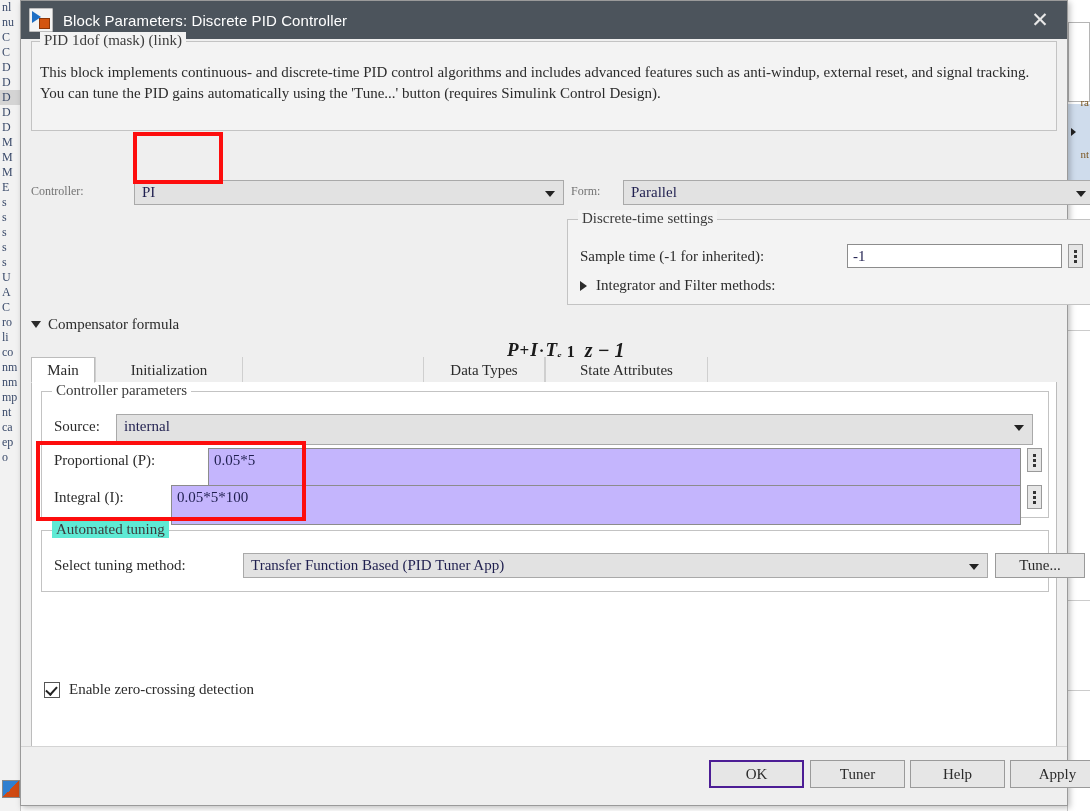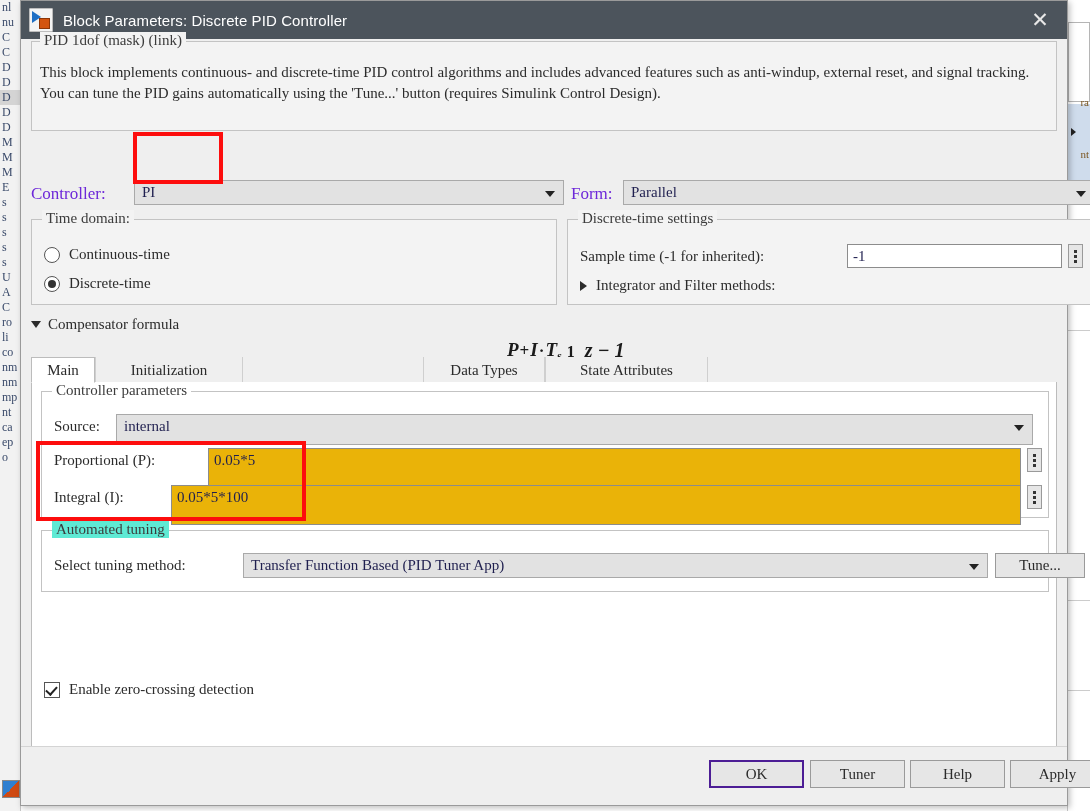--- a/index.html
+++ b/index.html
@@ -105,21 +105,21 @@
     position: absolute; left: 8px; top: -10px; background: #f3f3f3;
     padding: 0 4px; font-size: 15px; color: #3c3c3c;
   }
   .desc-text {
     position: absolute; left: 8px; top: 20px; right: 6px;
     font-size: 15px; color: #2b2b2b; line-height: 21px;
     white-space: pre-wrap;
   }
 
   
-  .row-label { font-size: 17px; color: #6d28d9; }
+  .row-label { font-size: 12px; color: #737373; }
   .ctrl-label { position: absolute; left: 10px; top: 145px; }
   .ctrl-combo {
     position: absolute; left: 113px; top: 141px; width: 430px; height: 25px;
     background: #e2e2e2; border: 1px solid #a9a9a9; box-sizing: border-box;
   }
   .combo-val {
     position: absolute; left: 7px; top: 3px; font-size: 15px; color: #1f1f4f;
   }
   .combo-arrow {
     position: absolute; right: 8px; top: 10px;
@@ -240,21 +240,21 @@
   .g-tuning .group-legend { background: #5eead4; }
 
   .src-label { position: absolute; left: 12px; top: 26px; font-size: 15px; color: #2b2b2b; }
   .src-combo {
     position: absolute; left: 74px; top: 22px; width: 917px; height: 31px;
     background: #e2e2e2; border: 1px solid #a9a9a9; box-sizing: border-box;
   }
 
   .param-label { position: absolute; font-size: 15px; color: #2b2b2b; }
   .param-input {
-    position: absolute; height: 40px; background: #eab308;
+    position: absolute; height: 40px; background: #c4b5fd;
     border: 1px solid #8c8c8c; box-sizing: border-box;
     font-size: 15px; color: #1f1f4f; padding-left: 5px; line-height: 22px;
     white-space: nowrap; overflow: hidden;
   }
 
   .tune-label { position: absolute; left: 12px; top: 26px; font-size: 15px; color: #2b2b2b; }
   .tune-combo {
     position: absolute; left: 201px; top: 22px; width: 745px; height: 25px;
     background: #e2e2e2; border: 1px solid #a9a9a9; box-sizing: border-box;
   }
@@ -373,31 +373,20 @@
       <div class="combo-val">PI</div>
       <div class="combo-arrow"></div>
     </div>
 
     <div class="row-label form-label">Form:</div>
     <div class="form-combo">
       <div class="combo-val">Parallel</div>
       <div class="combo-arrow"></div>
     </div>
 
-    <div class="group g-time">
-      <div class="group-legend">Time domain:</div>
-      <div class="radio-row" style="top:26px;">
-        <span class="radio"></span>
-        <span>Continuous-time</span>
-      </div>
-      <div class="radio-row" style="top:55px;">
-        <span class="radio checked"></span>
-        <span>Discrete-time</span>
-      </div>
-    </div>
 
     <div class="group g-disc">
       <div class="group-legend">Discrete-time settings</div>
       <div class="samp-label">Sample time (-1 for inherited):</div>
       <div class="samp-input">-1</div>
       <div class="dots-btn" style="left:500px; top:24px;">
         <i></i>
           <i></i>
           <i></i>
       </div>

